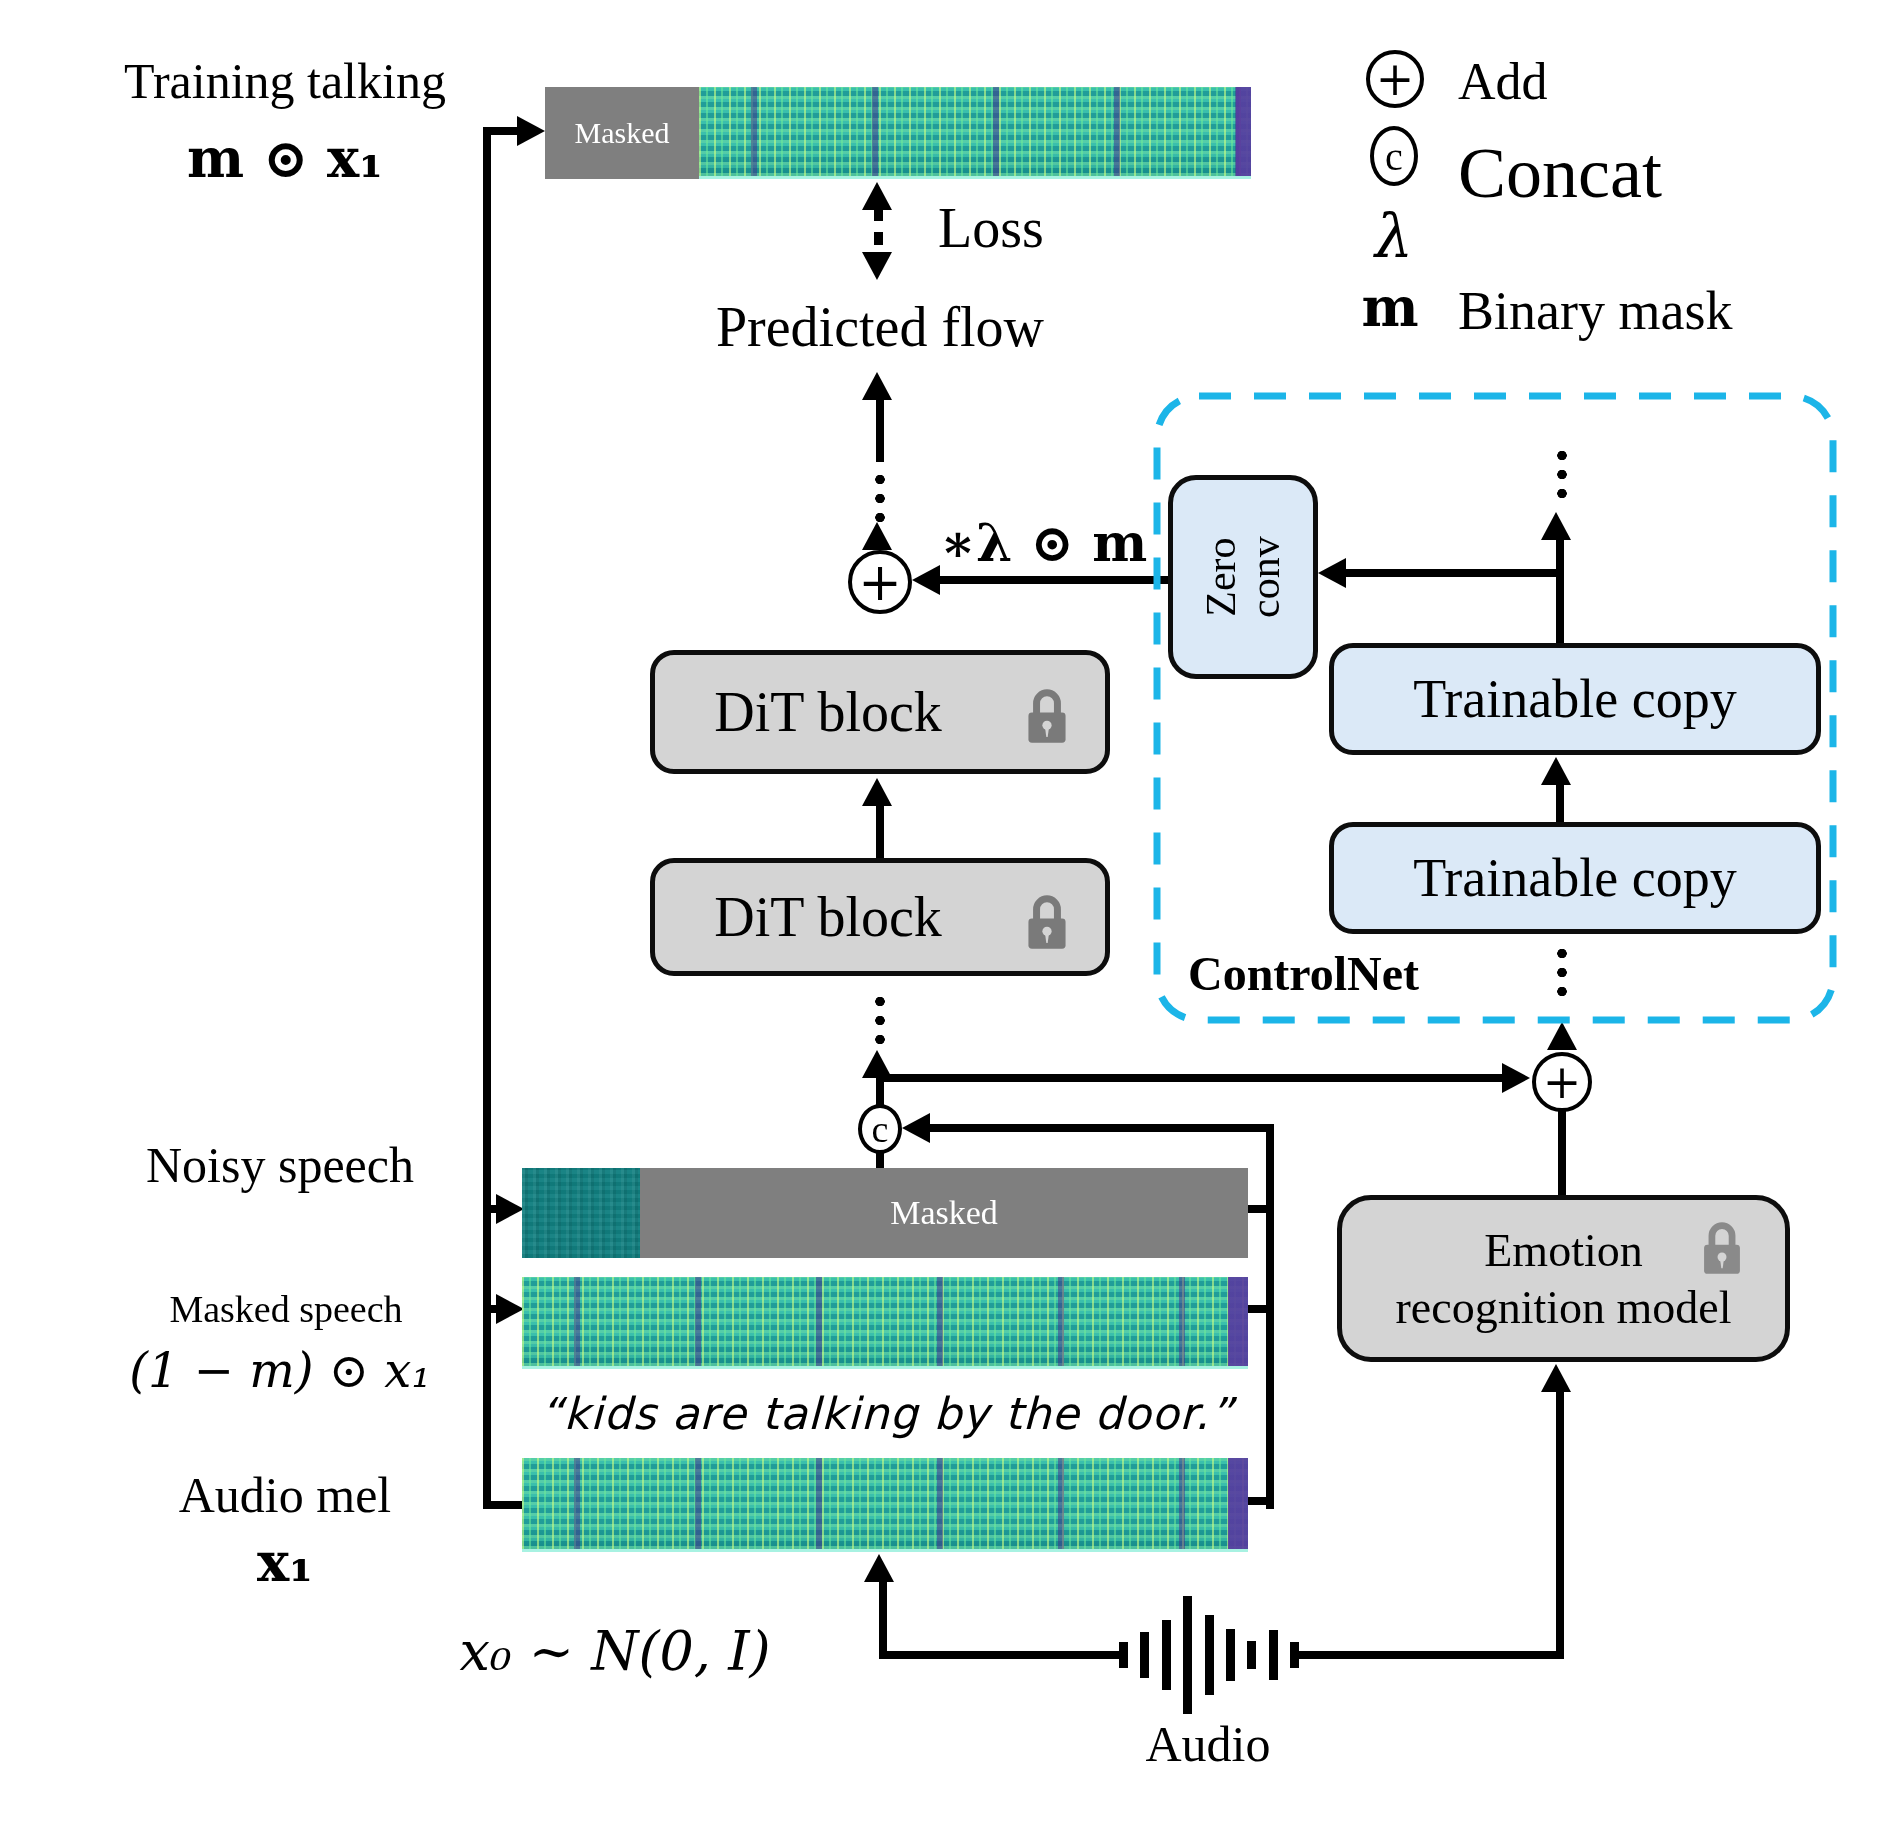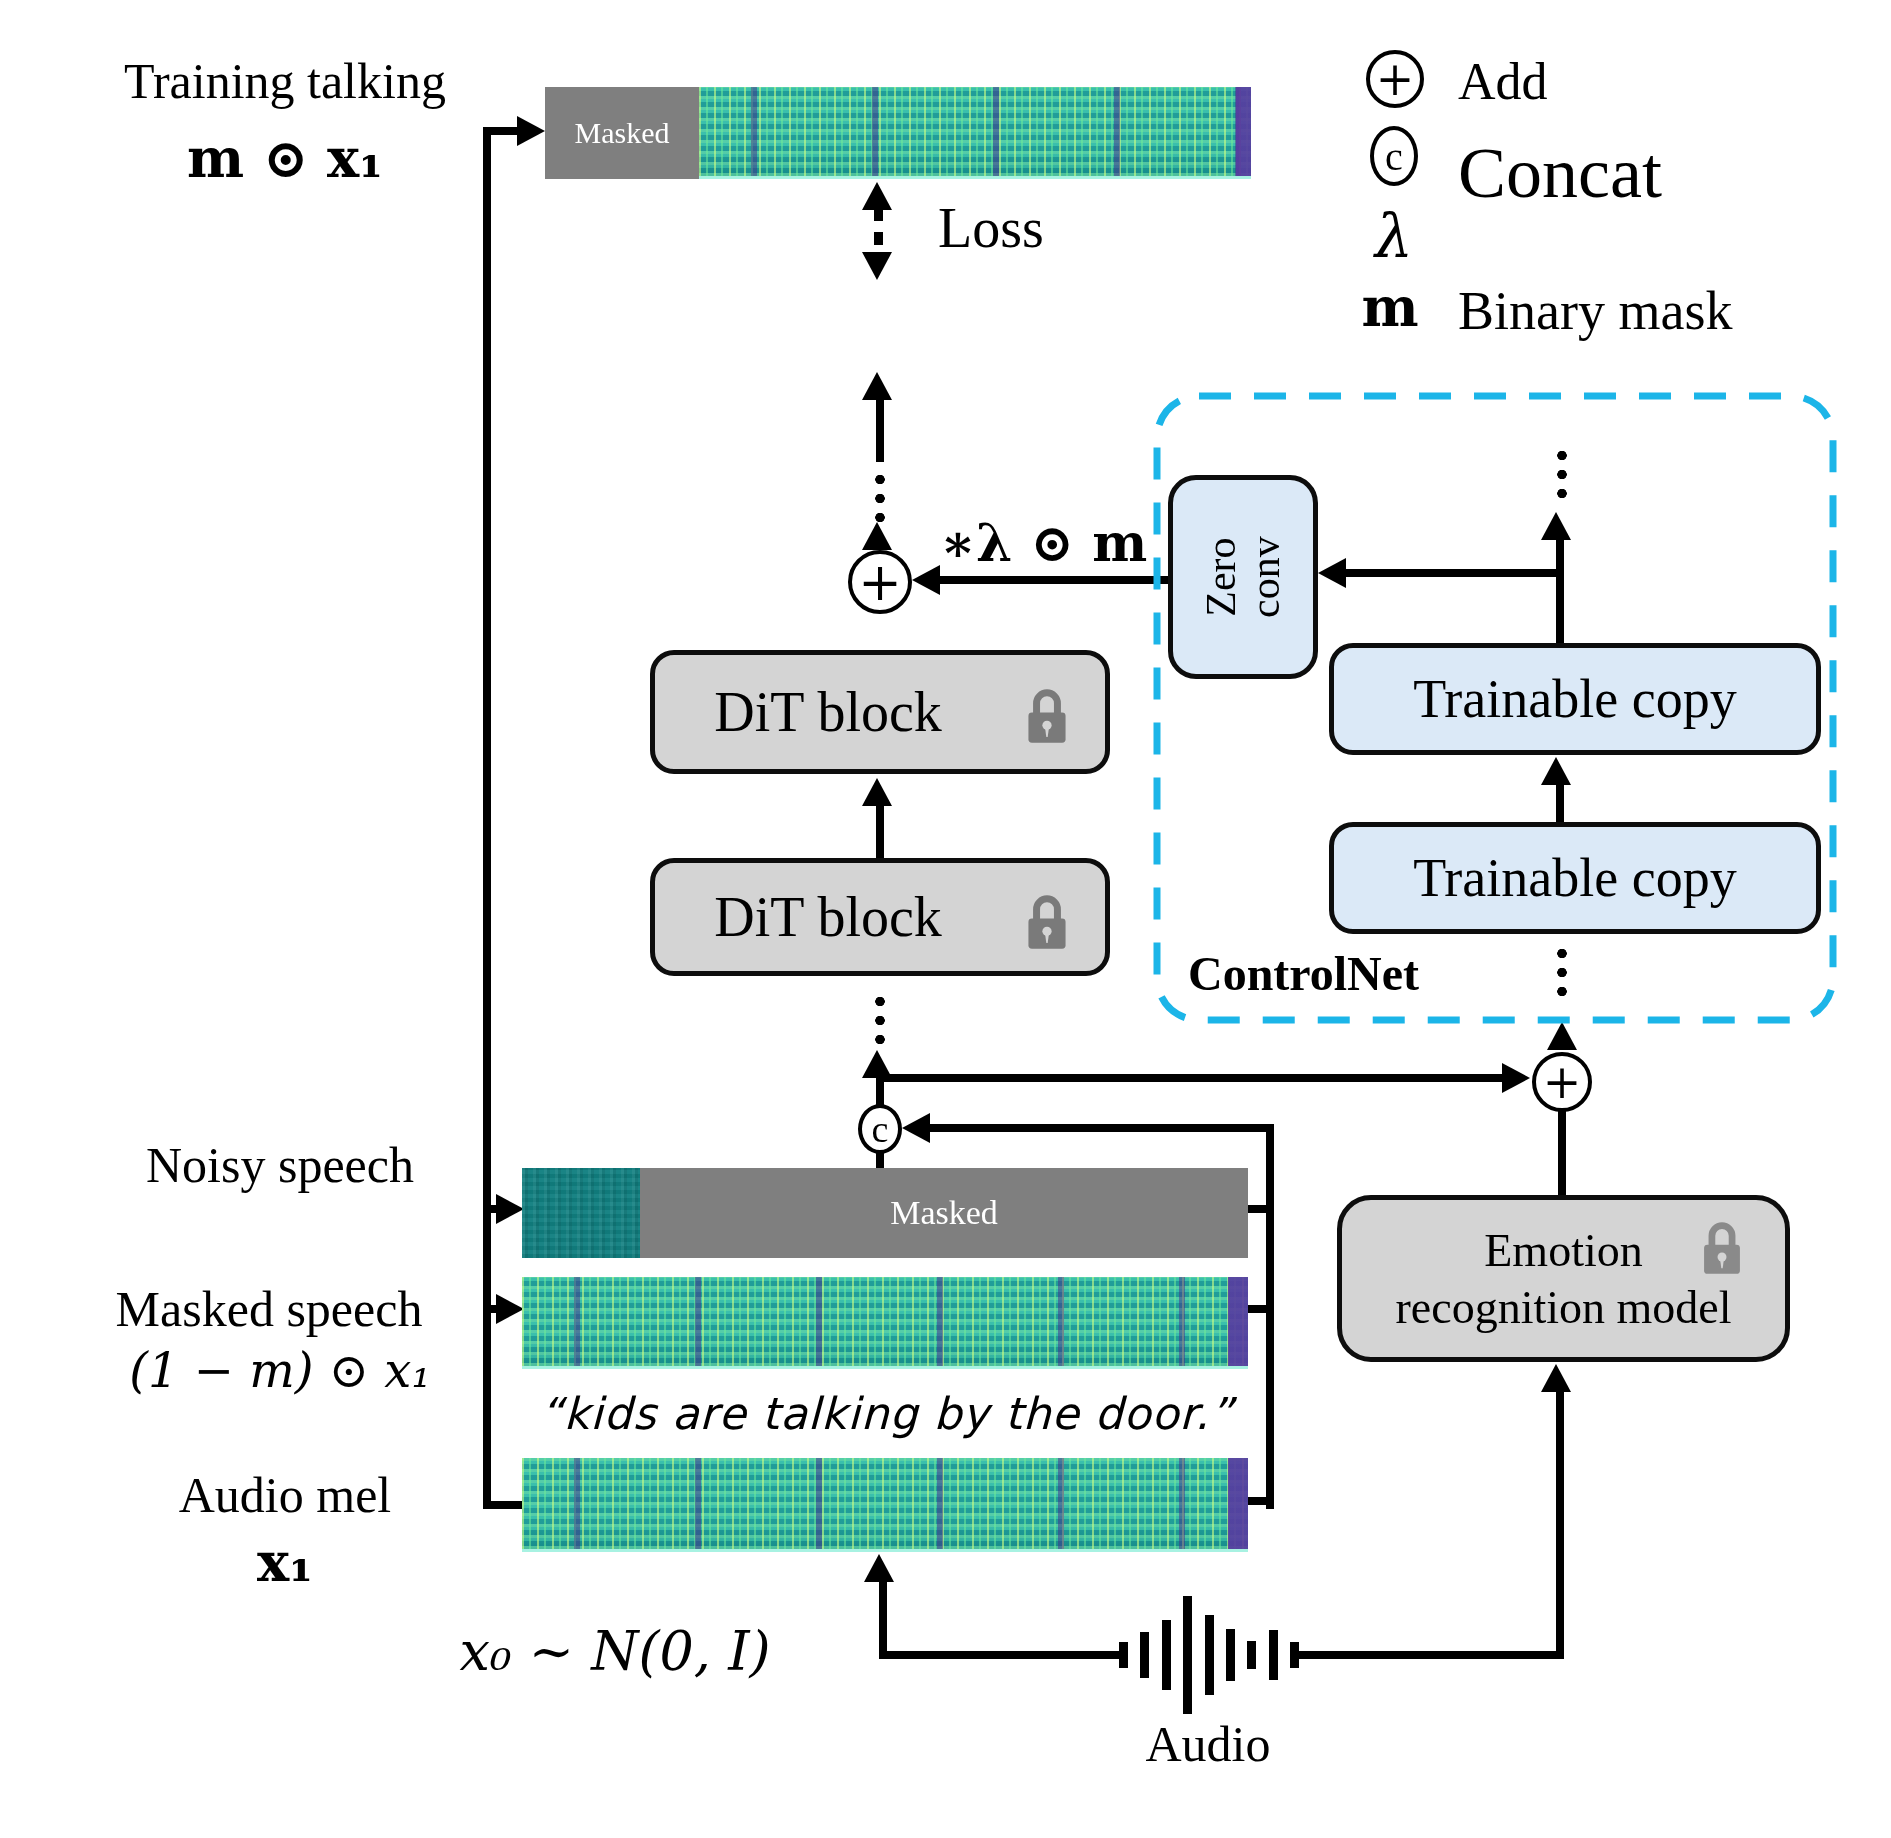--- a/index.html
+++ b/index.html
@@ -64,20 +64,21 @@
   <div class="hline" style="left:487px;top:1305px;width:12px;"></div>
   <div class="arr right" style="left:496px;top:1294px;"></div>
 
   <div class="hline" style="left:483px;top:1501px;width:42px;"></div>
 
   <div class="arr up" style="left:862px;top:182px;"></div>
   <div class="dashv" style="left:874px;top:208px;height:46px;"></div>
   <div class="arr down" style="left:862px;top:252px;"></div>
   <div class="abs ser" style="left:938px;top:196px;font-size:56px;">Loss</div>
 
+  <div class="abs ctr ser" style="left:620px;top:296px;width:520px;height:62px;font-size:56px;">Predicted flow</div>
 
   <div class="arr up" style="left:862px;top:372px;"></div>
   <div class="vline" style="left:876px;top:398px;height:64px;"></div>
   <div class="vdots" style="left:874px;top:470px;height:56px;"></div>
   <div class="arr up" style="left:862px;top:522px;"></div>
 
   <div class="node math" style="left:848px;top:550px;width:64px;height:64px;font-size:52px;">+</div>
   <div class="abs math" style="left:940px;top:512px;font-size:52px;font-weight:bold;">∗λ ⊙ m</div>
 
   <div class="arr left" style="left:912px;top:565px;"></div>
@@ -131,21 +132,21 @@
   <div class="maskbox" style="left:640px;top:1168px;width:608px;height:90px;font-size:34px;">Masked</div>
 
   <div class="spect" style="left:522px;top:1277px;width:726px;height:92px;"></div>
 
   <div class="abs ctr handw" style="left:540px;top:1382px;width:700px;height:62px;font-size:44px;">“kids are talking by the door.”</div>
 
   <div class="spect" style="left:522px;top:1458px;width:726px;height:94px;"></div>
 
   <div class="abs ctr ser" style="left:70px;top:1136px;width:420px;height:58px;font-size:50px;">Noisy speech</div>
 
-  <div class="abs ctr ser" style="left:54px;top:1280px;width:430px;height:58px;font-size:50px;text-align:center;">Masked speech</div>
+  <div class="abs ctr ser" style="left:71px;top:1280px;width:430px;height:58px;font-size:38px;text-align:center;">Masked speech</div>
   <div class="abs ctr math" style="left:65px;top:1340px;width:430px;height:60px;font-size:48px;font-style:italic;">(1 − m) ⊙ x₁</div>
 
   <div class="abs ctr math" style="left:110px;top:1530px;width:350px;height:64px;font-size:54px;font-weight:bold;">x₁</div>
   <div class="abs ctr ser" style="left:110px;top:1466px;width:350px;height:58px;font-size:50px;">Audio mel</div>
 
   <div class="abs ctr math" style="left:385px;top:1618px;width:460px;height:66px;font-size:54px;font-style:italic;">x₀ ∼ N(0, I)</div>
 
   <div class="arr up" style="left:864px;top:1554px;"></div>
   <div class="vline" style="left:879px;top:1580px;height:75px;"></div>
   <div class="hline" style="left:879px;top:1651px;width:240px;"></div>

